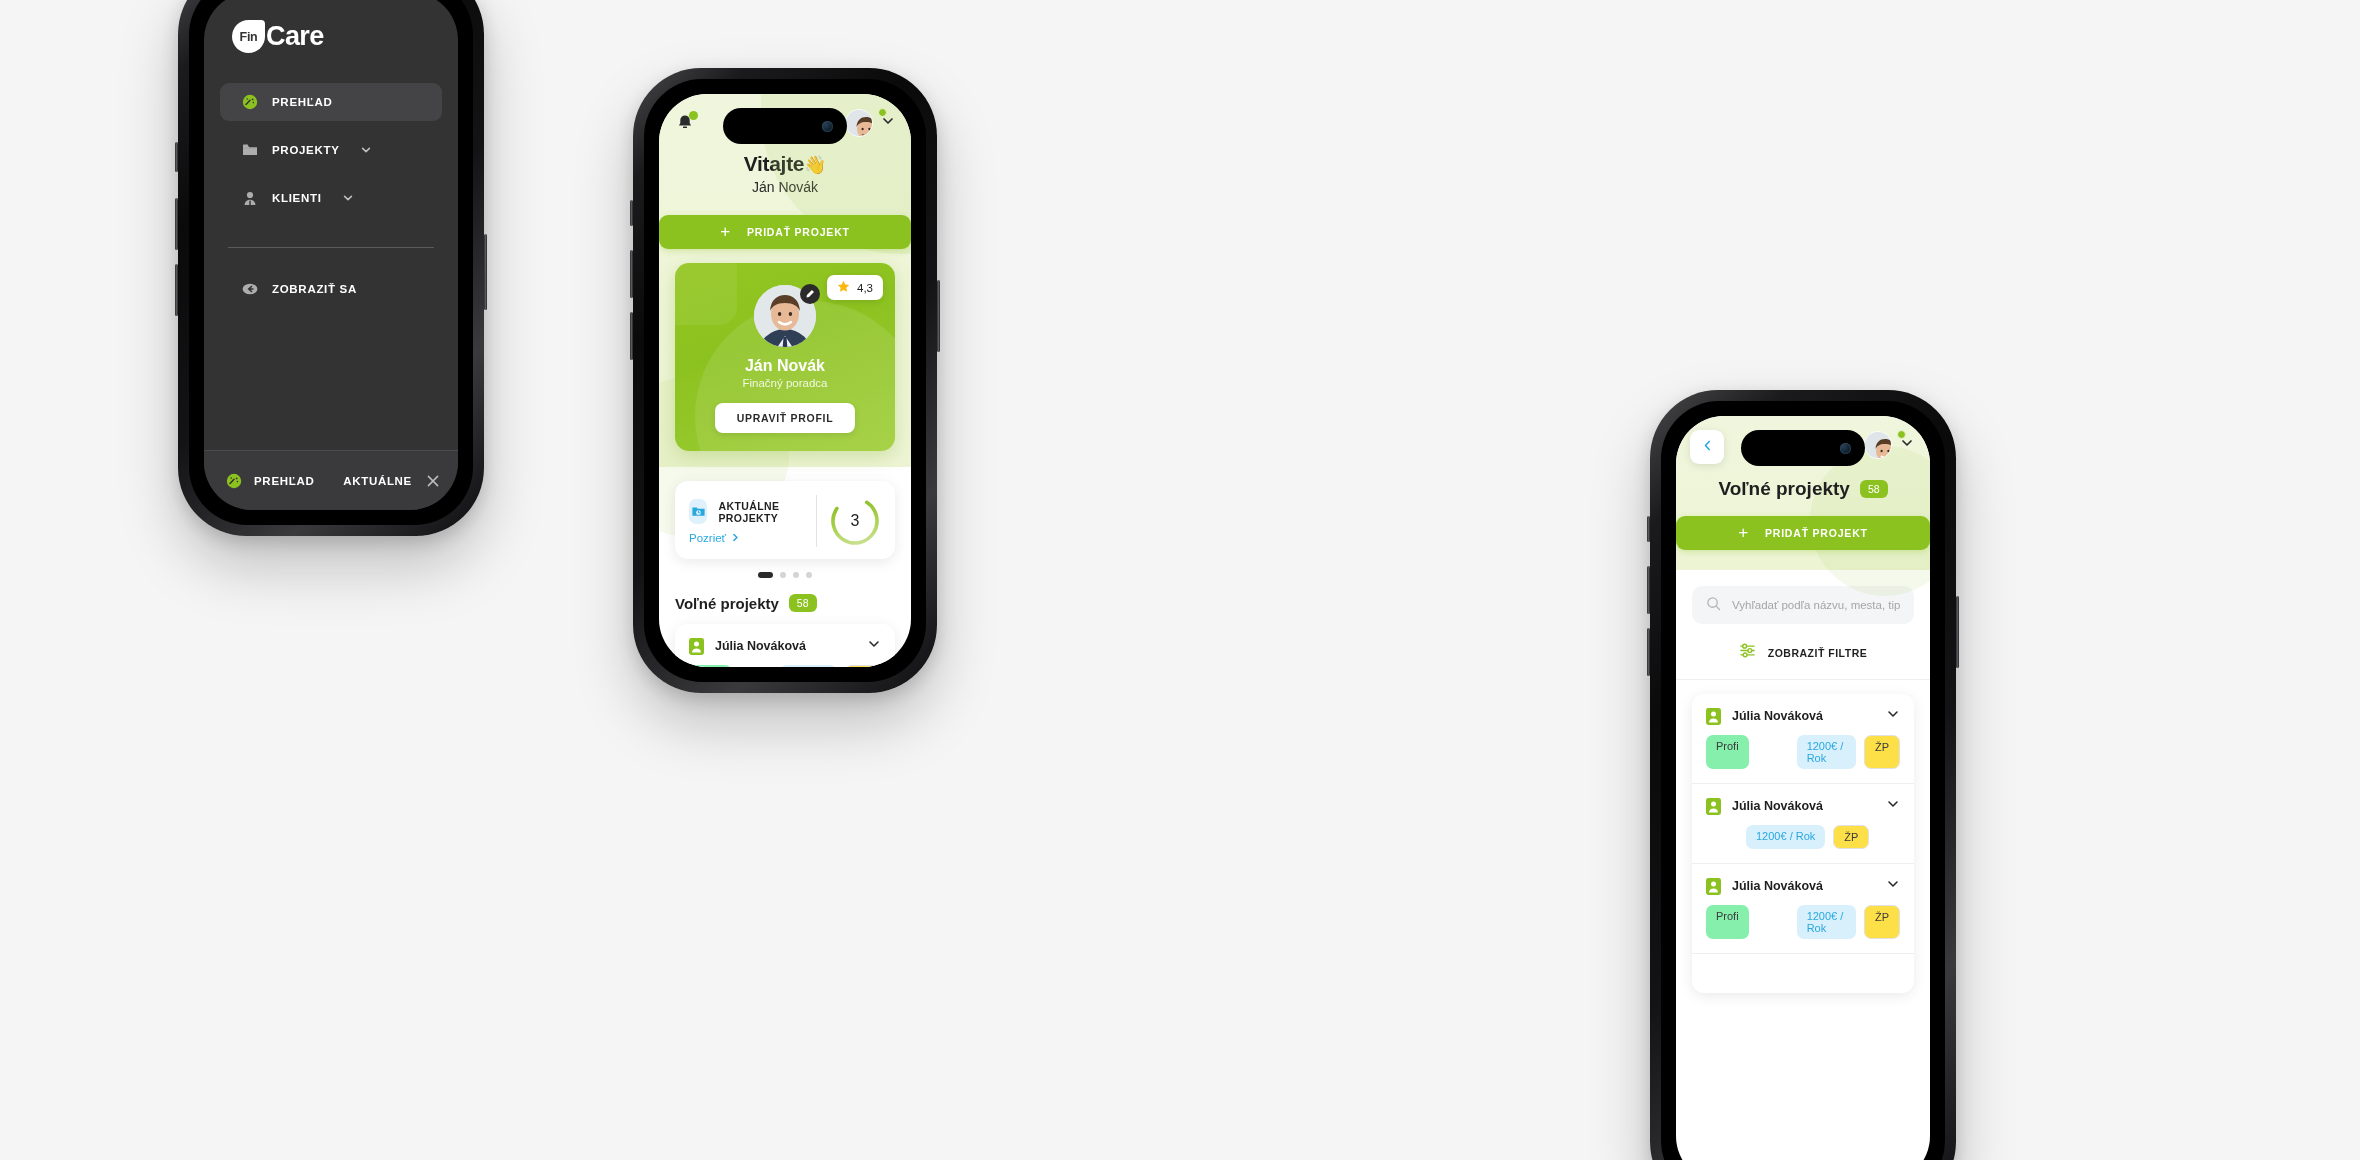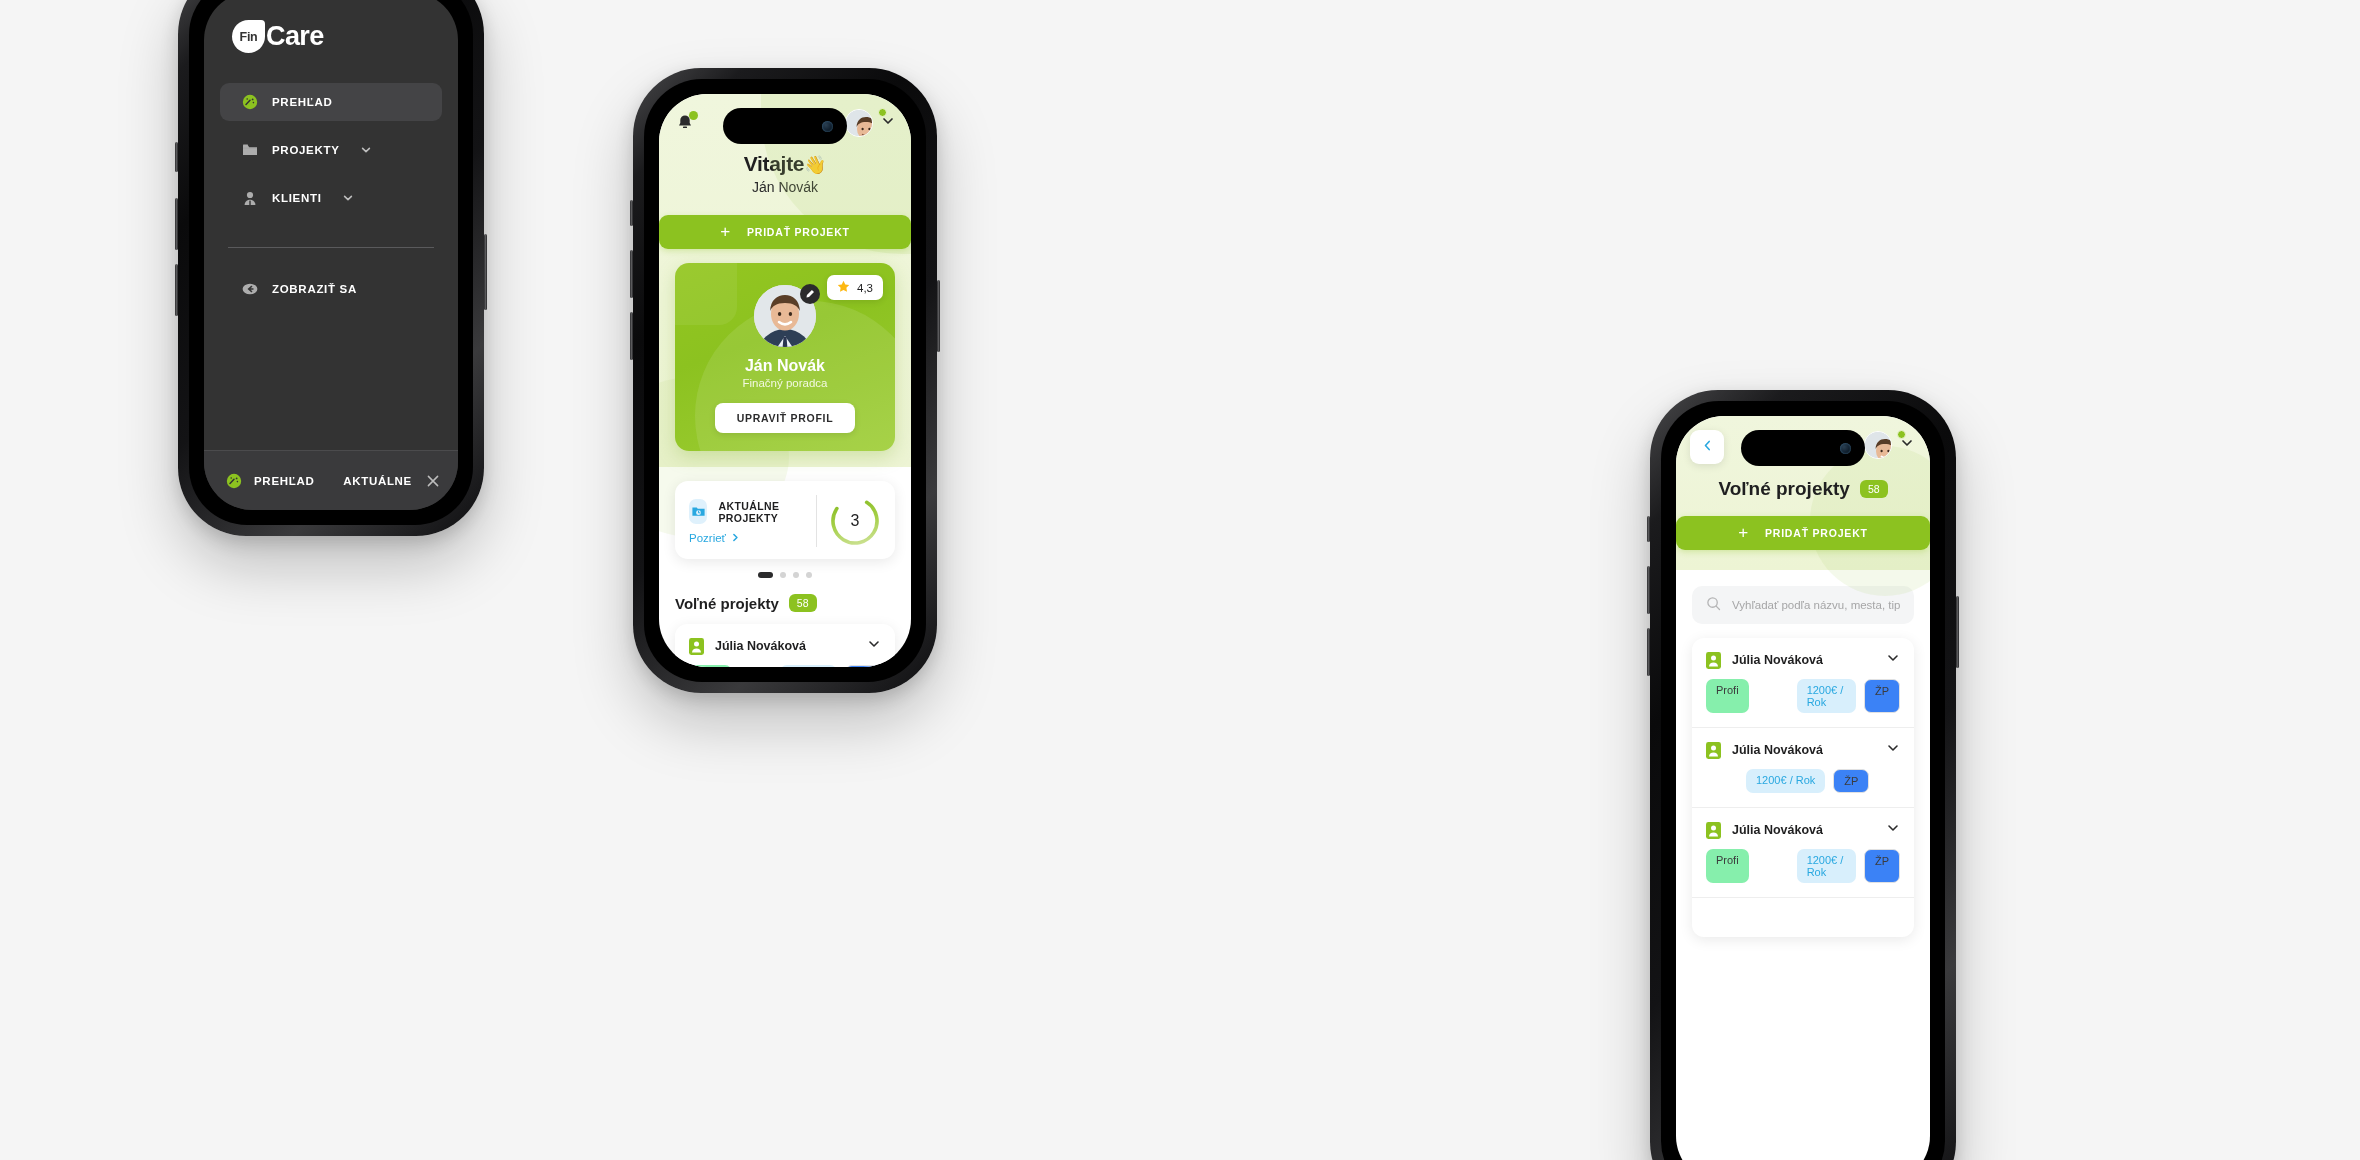--- a/index.html
+++ b/index.html
@@ -172,21 +172,21 @@
   .proj-item { padding:13px 14px 14px; }
   .proj-item + .proj-item { border-top:1px solid #eee; }
   .proj-head { display:flex; align-items:center; gap:11px; }
   .pi-icon { width:15px; height:17px; flex:0 0 15px; }
   .pi-name { font-size:12.5px; font-weight:bold; color:#1f1f20; }
   .pi-chev { margin-left:auto; }
   .tags { display:flex; gap:8px; margin-top:10px; }
   .tag { font-size:11px; border-radius:7px; padding:5px 10px; }
   .tag.grey { background:#86efac; color:#3b3b3c; }
   .tag.blue { background:#d8effc; color:#29a8e0;margin-left:40px; }
-  .tag.outline { background:#3b82f6; border:1px solid #e1e1e1; color:#3b3b3c; }
+  .tag.outline { background:#fde047; border:1px solid #e1e1e1; color:#3b3b3c; }
 
   
   #phone3 { left:1650px; top:390px; width:306px; height:820px; }
   #phone3 .screen { background:#fff; }
   .back-btn {
     position:absolute; left:14px; top:14px; width:34px; height:34px;
     background:#fff; border-radius:9px; display:flex; align-items:center;
     justify-content:center; z-index:35; box-shadow:0 2px 8px rgba(0,0,0,.10);
   }
   .hdr3 { position:relative; background:linear-gradient(180deg,#f0f6dd 0%,#edf4d4 100%); padding:0 0 20px; }
@@ -552,20 +552,31 @@
           <span>
             <svg viewBox="0 0 16 16" width="15" height="15">
                 <circle cx="7" cy="7" r="5" fill="none" stroke="#b4b4b5" stroke-width="1.4"></circle>
                 <path d="M10.8 10.8 14.4 14.4" stroke="#b4b4b5" stroke-width="1.4" stroke-linecap="round"></path>
               </svg>
           </span>
           <input type="text" placeholder="Vyhľadať podľa názvu, mesta, tipéra..." style="">
         </div>
       </div>
 
+      <div class="filters-row">
+        <span>
+          <svg viewBox="0 0 18 18" width="17" height="17">
+            <path d="M2 4.4h14M2 9h14M2 13.6h14" stroke="#8cc220" stroke-width="1.5" stroke-linecap="round"></path>
+            <circle cx="6" cy="4.4" r="2" fill="#fff" stroke="#8cc220" stroke-width="1.5"></circle>
+            <circle cx="11.5" cy="9" r="2" fill="#fff" stroke="#8cc220" stroke-width="1.5"></circle>
+            <circle cx="6.5" cy="13.6" r="2" fill="#fff" stroke="#8cc220" stroke-width="1.5"></circle>
+          </svg>
+        </span>
+        <span class="lbl">ZOBRAZIŤ FILTRE</span>
+      </div>
 
       <div class="proj-list" style="margin-top:14px;">
 
         <div class="proj-item">
           <div class="proj-head">
             <span class="pi-icon">
               <svg viewBox="0 0 15 17" width="15" height="17">
                   <rect x="0" y="0" width="15" height="17" rx="2.4" fill="#8cc220"></rect>
                   <circle cx="7.5" cy="6" r="2.5" fill="#fff"></circle>
                   <path d="M3 14.4c0-2.4 2-3.8 4.5-3.8s4.5 1.4 4.5 3.8z" fill="#fff"></path>

